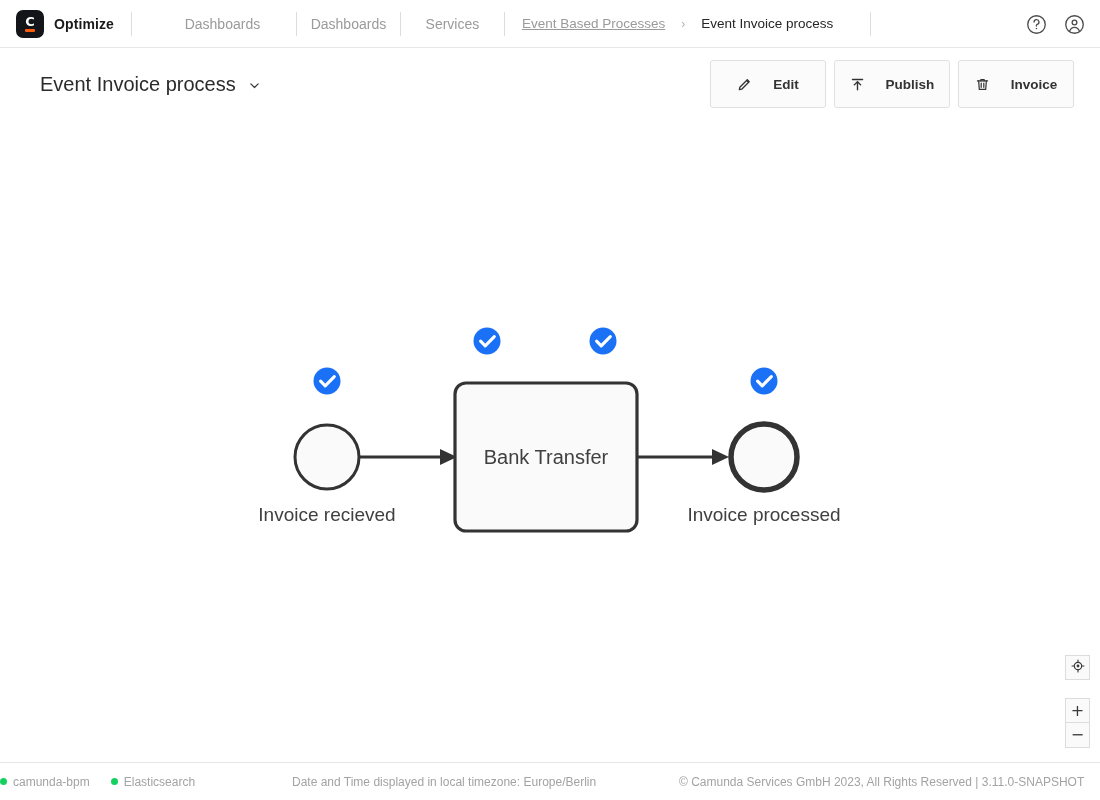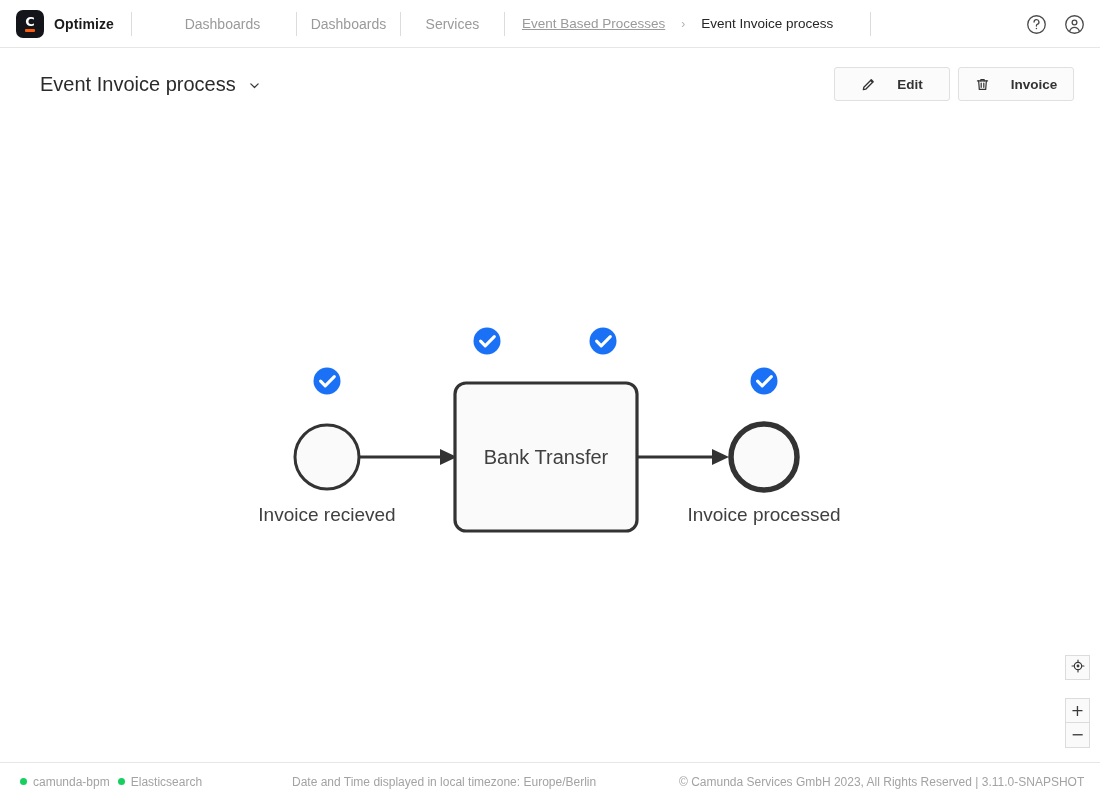--- a/index.html
+++ b/index.html
@@ -52,21 +52,21 @@
     height: 72px; flex: 0 0 72px;
     display: flex; align-items: center; justify-content: space-between;
     padding: 0 26px 0 40px; background: #fff;
   }
   .title-wrap { display: flex; align-items: center; gap: 12px; cursor: pointer; }
   .page-title { font-size: 20px; color: #2b2b2b; font-weight: 400; }
   .chev { width: 12px; height: 12px; }
 
   .actions { display: flex; align-items: center; gap: 8px; }
   .btn {
-    height: 34px; min-width: 116px; padding: 0 2px;
+    height: 48px; min-width: 116px; padding: 0 2px;
     display: flex; align-items: center; justify-content: center; gap: 21px;
     background: #fbfbfb; border: 1px solid #e0e0e0; border-radius: 3px;
     font-size: 13.5px; font-weight: 700; color: #333; cursor: pointer;
   }
   .btn svg { display: block; }
 
   
   .canvas { flex: 1 1 auto; position: relative; background: #fff; overflow: hidden; }
   .bpmn { position: absolute; inset: 0; }
 
@@ -79,21 +79,21 @@
   .ctl-group .ctl-btn + .ctl-btn { border-top: none; }
   .ctl-btn .sym { font-size: 16px; line-height: 1; font-family: "DejaVu Sans", sans-serif; }
 
   
   .footer {
     height: 38px; flex: 0 0 38px;
     border-top: 1px solid #e6e6e6;
     display: flex; align-items: center;
     font-size: 12px; color: #a3a3a3; position: relative;
   }
-  .conn-group { display: flex; align-items: flex-end; gap: 8px; padding-left: 20px; }
+  .conn-group { display: flex; align-items: flex-end; gap: 21px; }
   .conn { display: flex; align-items: center; gap: 6px; }
   .dot { width: 7px; height: 7px; border-radius: 50%; background: #15d05f; }
   .tz { position: absolute; left: 292px; }
   .copy { position: absolute; left: 679px; }
 </style>
 </head>
 <body>
 
 <div id="app">
 
@@ -177,20 +177,30 @@
       <button class="btn">
         <span>
           <svg width="15" height="15" viewBox="0 0 16 16" fill="none" stroke="#333" stroke-width="1.4" stroke-linecap="round" stroke-linejoin="round">
             <path d="M2.5 13.5 3 11l8-8 2 2-8 8z"></path>
             <path d="M10.3 3.7 12.3 5.7"></path>
           </svg>
         </span>
         <span>Edit</span>
       </button>
 
+      <button class="btn">
+        <span>
+          <svg width="15" height="15" viewBox="0 0 16 16" fill="none" stroke="#333" stroke-width="1.5" stroke-linecap="round" stroke-linejoin="round">
+            <path d="M2.6 2.6h10.8"></path>
+            <path d="M8 13.6V5.2"></path>
+            <path d="M4.6 8.4 8 5 11.4 8.4"></path>
+          </svg>
+        </span>
+        <span>Publish</span>
+      </button>
 
       <button class="btn">
         <span>
           <svg width="15" height="15" viewBox="0 0 16 16" fill="none" stroke="#333" stroke-width="1.3" stroke-linecap="round" stroke-linejoin="round">
             <path d="M2.6 4.2h10.8"></path>
             <path d="M6.2 4.2V2.8h3.6v1.4"></path>
             <path d="M3.9 4.2l.7 9.1h6.8l.7-9.1"></path>
             <path d="M6.6 6.6v4.4M9.4 6.6v4.4"></path>
           </svg>
         </span>

